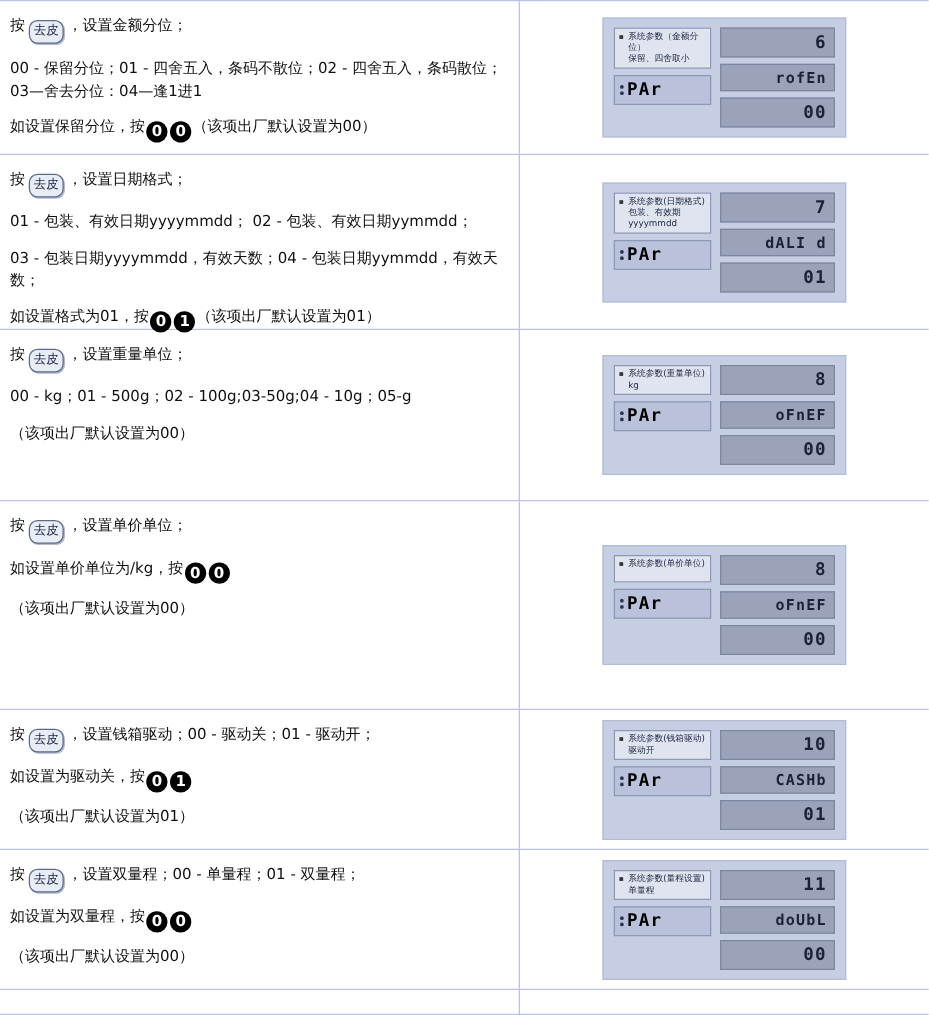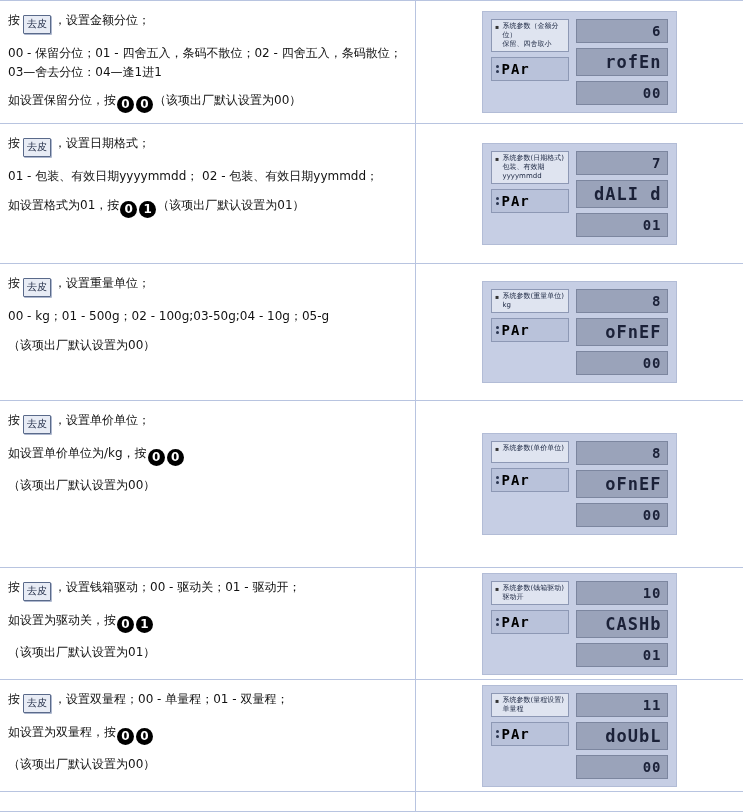--- a/index.html
+++ b/index.html
@@ -52,21 +52,21 @@
     display: inline-block;
     border: 1px solid #5a6a8a;
     background: #e8ecf5;
     color: #1a2540;
     font-size: 10px;
     line-height: 12px;
     padding: 2px 3px 3px 3px;
     margin: 0 3px;
     vertical-align: -3px;
     box-shadow: 1px 1px 0 #aeb8cf;
-    border-radius: 1px;
+    border-radius: 7px;
     min-width: 18px;
     text-align: center;
   }
   .numkey {
     display: inline-block;
     width: 17px;
     height: 17px;
     border-radius: 50%;
     background: #000;
     color: #fff;
@@ -156,21 +156,21 @@
     color: #1b2138;
     font-family: "DejaVu Sans Mono", "Liberation Mono", monospace;
     font-size: 14px;
     font-weight: bold;
     letter-spacing: 1px;
     text-align: right;
     padding: 3px 5px;
     box-sizing: border-box;
     min-height: 20px;
   }
-  .lcd.small { font-size: 17px; }
+  .lcd.small { font-size: 12px; }
 </style>
 </head>
 <body>
 
 <div class="doc">
 
   <div class="row" style="height:123px;">
     <div class="cell-text">
       <div class="line">
         <span>按</span><span class="keybox">去皮</span><span>，设置金额分位；</span>
@@ -206,20 +206,21 @@
       </div>
     </div>
   </div>
 
   <div class="row" style="height:140px;">
     <div class="cell-text">
       <div class="line">
         <span>按</span><span class="keybox">去皮</span><span>，设置日期格式；</span>
       </div>
       <div class="line">01 - 包装、有效日期yyyymmdd；  02 - 包装、有效日期yymmdd；</div>
+      <div class="line">03 - 包装日期yyyymmdd，有效天数；04 - 包装日期yymmdd，有效天数；</div>
       <div class="line">
         <span>如设置格式为01，按</span><span class="numkey">0</span><span class="numkey">1</span><span>（该项出厂默认设置为01）</span>
       </div>
     </div>
     <div class="cell-img">
       <div class="panel">
         <div class="panel-left">
           <div class="lbl-box">
             <span class="bullet">▪</span>
             <span class="lbl-text">

